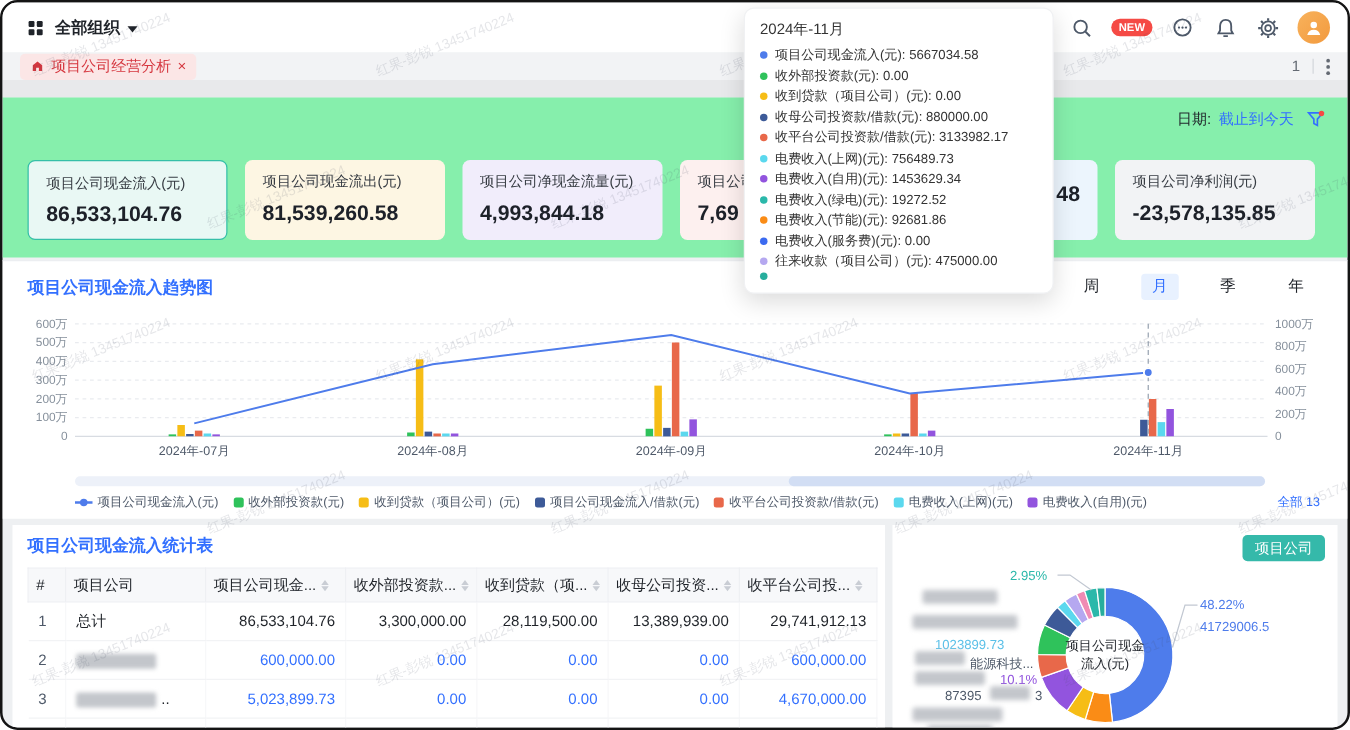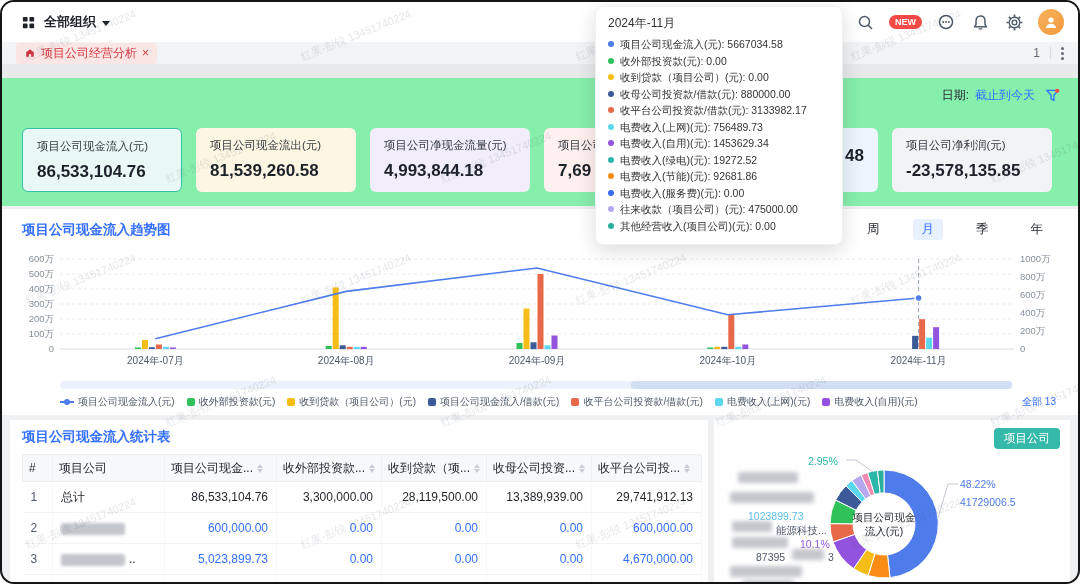--- a/index.html
+++ b/index.html
@@ -545,18 +545,17 @@
         <div class="tt-item">
           <span class="tt-dot" style="background: rgb(59, 106, 240);"></span>
           <span>电费收入(服务费)(元): 0.00</span>
         </div>
         <div class="tt-item">
           <span class="tt-dot" style="background: rgb(181, 168, 240);"></span>
           <span>往来收款（项目公司）(元): 475000.00</span>
         </div>
         <div class="tt-item">
           <span class="tt-dot" style="background: rgb(39, 174, 157);"></span>
-          <span>其他经营收入(项目公司)(元): 0.00</span>
         </div>
       </div>
   </div>
 
 </div>
 
 </body></html>

